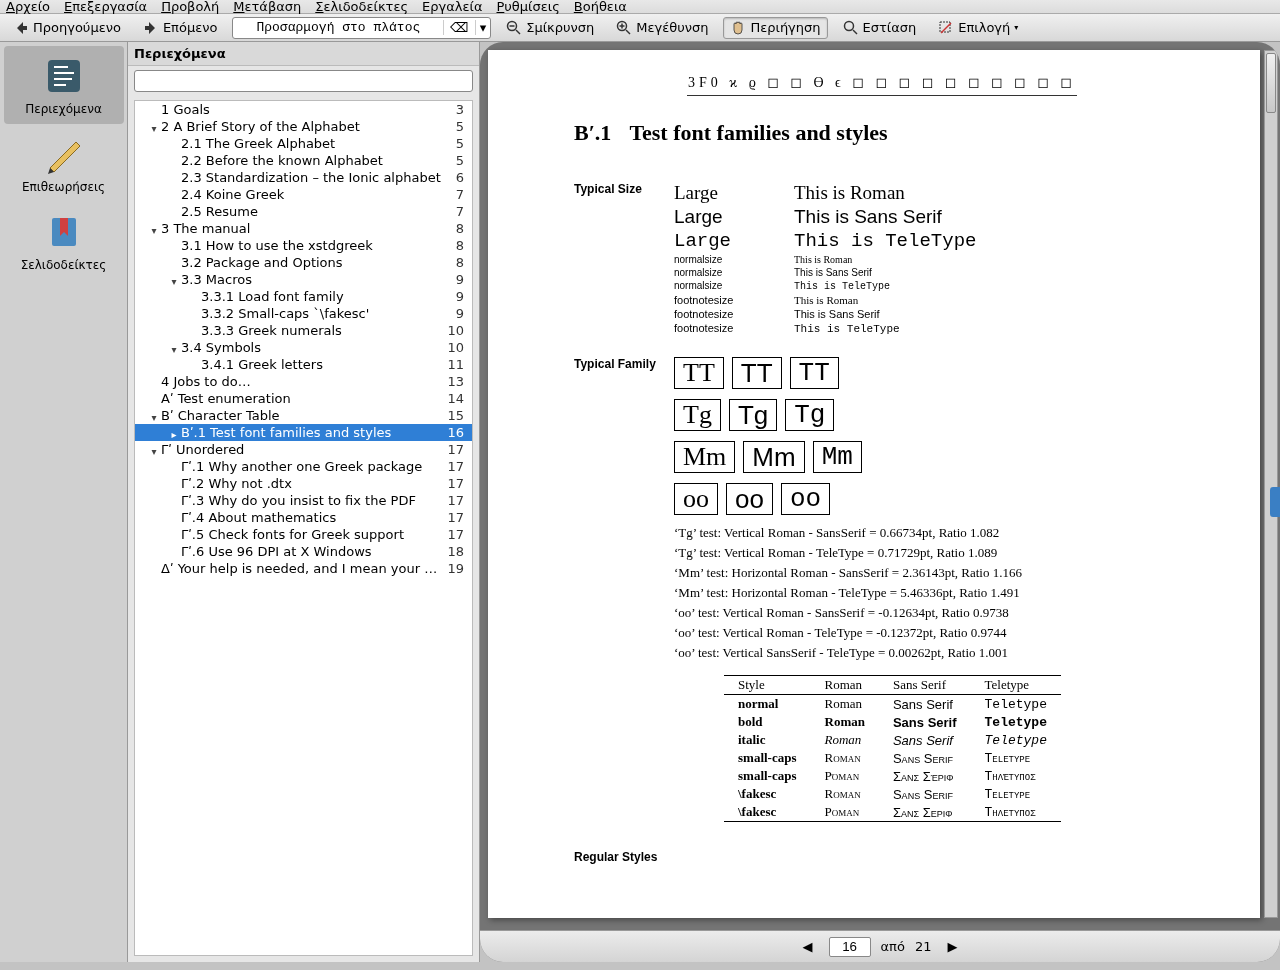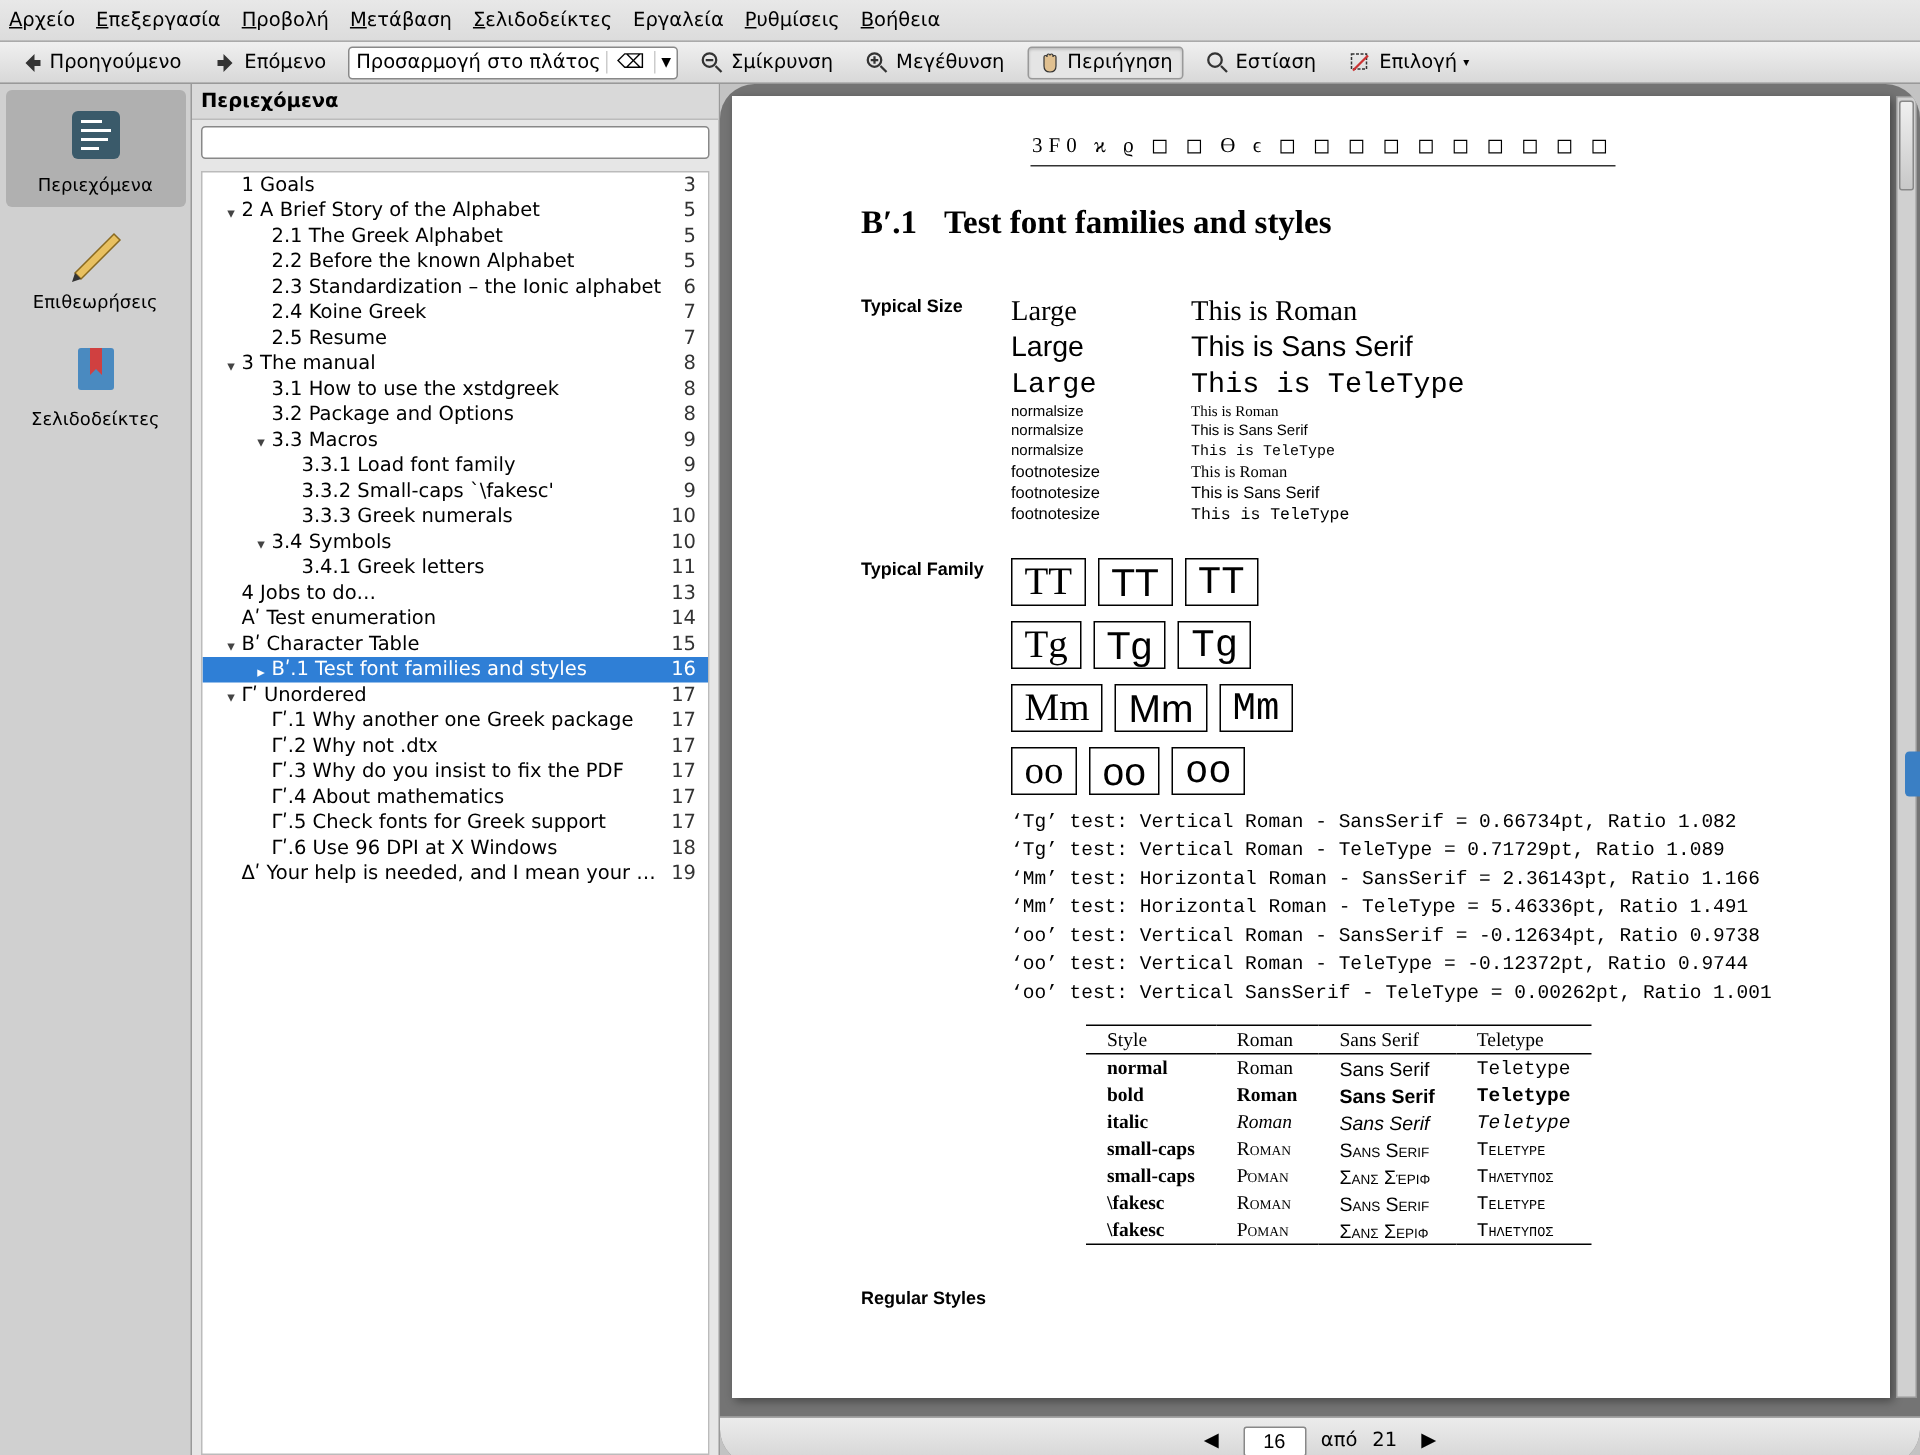--- a/index.html
+++ b/index.html
@@ -1,27 +1,27 @@
 <!DOCTYPE html>
 <html><head>
 <meta charset="utf-8">
 <style>
 * { box-sizing: border-box; margin: 0; padding: 0; }
 body { font-family: "DejaVu Sans", Arial, sans-serif; font-size: 13px; background: #c3c3c3; width: 1280px; height: 970px; overflow: hidden; position: relative; }
 
-.menubar { background: linear-gradient(#e8e8e8,#dcdcdc); height: 28px; display: flex; align-items: center; padding: 0 6px; gap: 14px; border-bottom: 1px solid #aaa; }
+.menubar { background: linear-gradient(#e8e8e8,#dcdcdc); height: 14px; display: flex; align-items: center; padding: 0 6px; gap: 14px; border-bottom: 1px solid #aaa; }
 .menubar span { cursor: default; }
 .menubar u { text-decoration: underline; }
 
 .toolbar { background: linear-gradient(#f0f0f0,#d8d8d8); height: 28px; display: flex; align-items: center; padding: 0 6px; gap: 8px; border-bottom: 1px solid #999; }
 .tbtn { display: flex; align-items: center; gap: 4px; padding: 2px 6px; border: 1px solid transparent; border-radius: 3px; cursor: pointer; }
 .tbtn svg { width: 16px; height: 16px; }
 .tbtn.toggled { background: #e5e5e5; border: 1px solid #999; box-shadow: inset 0 1px 2px rgba(0,0,0,0.2); }
 .zoom-select { display: flex; align-items: center; background: #fff; border: 1px solid #888; border-radius: 3px; height: 22px; }
-.zoom-select .zval { padding: 0 4px; min-width: 140px; }
+.zoom-select .zval { padding: 0 23px; min-width: 140px; font-family: Liberation Mono, monospace; }
 .zoom-select .zclear { padding: 0 6px; border-left: 1px solid #ccc; cursor: pointer; }
 .zoom-select .zdrop { padding: 0 4px; border-left: 1px solid #ccc; cursor: pointer; }
 
 .main { display: flex; height: calc(100% - 22px - 28px); }
 
 .leftbar { width: 128px; background: #d0d0d0; border-right: 1px solid #999; display: flex; flex-direction: column; align-items: center; padding-top: 4px; }
 .leftbar .lbtn { width: 120px; display: flex; flex-direction: column; align-items: center; padding: 6px 0 8px; border-radius: 4px; cursor: pointer; }
 .leftbar .lbtn.active { background: #b0b0b0; }
 .leftbar .lbtn .licon { width: 48px; height: 48px; display: flex; align-items: center; justify-content: center; }
 .leftbar .lbtn .lbl { font-size: 12px; margin-top: 2px; text-align: center; }
@@ -52,21 +52,21 @@
 .section .scontent { flex: 1; }
 .trow { display: flex; align-items: baseline; margin-bottom: 2px; }
 .trow .c1 { width: 120px; }
 .trow .c2 { }
 .lg { font-size: 19px; } .ns { font-size: 10px; } .fs { font-size: 11px; }
 .rm { font-family: Georgia, "Times New Roman", serif; }
 .ss { font-family: Arial, Helvetica, sans-serif; }
 .tt { font-family: "Courier New", monospace; }
 .boxrow { display: flex; gap: 8px; margin-bottom: 10px; }
 .bx { border: 1.5px solid #000; padding: 2px 8px; font-size: 26px; line-height: 1; }
-.tests p { font-family: Liberation Mono, monospace; font-size: 13px; margin-bottom: 4px; }
+.tests p { font-family: Liberation Serif, serif; font-size: 13px; margin-bottom: 4px; }
 table.styles { border-collapse: collapse; margin: 14px 0 0 50px; font-size: 13px; }
 table.styles th, table.styles td { padding: 1px 14px; text-align: left; }
 table.styles thead th { border-bottom: 1px solid #000; font-family: Georgia, serif; font-weight: normal; }
 table.styles thead tr:first-child th { border-top: 1px solid #000; }
 table.styles tbody tr:last-child td { border-bottom: 1px solid #000; }
 table.styles .stc { font-family: Georgia, serif; font-weight: bold; }
 .sc { font-variant: small-caps; }
 .regstyles { font-size: 12px; font-weight: bold; font-family: Arial, sans-serif; margin-top: 28px; }
 
 .pager { position: absolute; left: 0; right: 0; bottom: 0; height: 32px; background: linear-gradient(#ececec,#d4d4d4); border-top: 1px solid #999; display: flex; align-items: center; justify-content: center; gap: 10px; }

